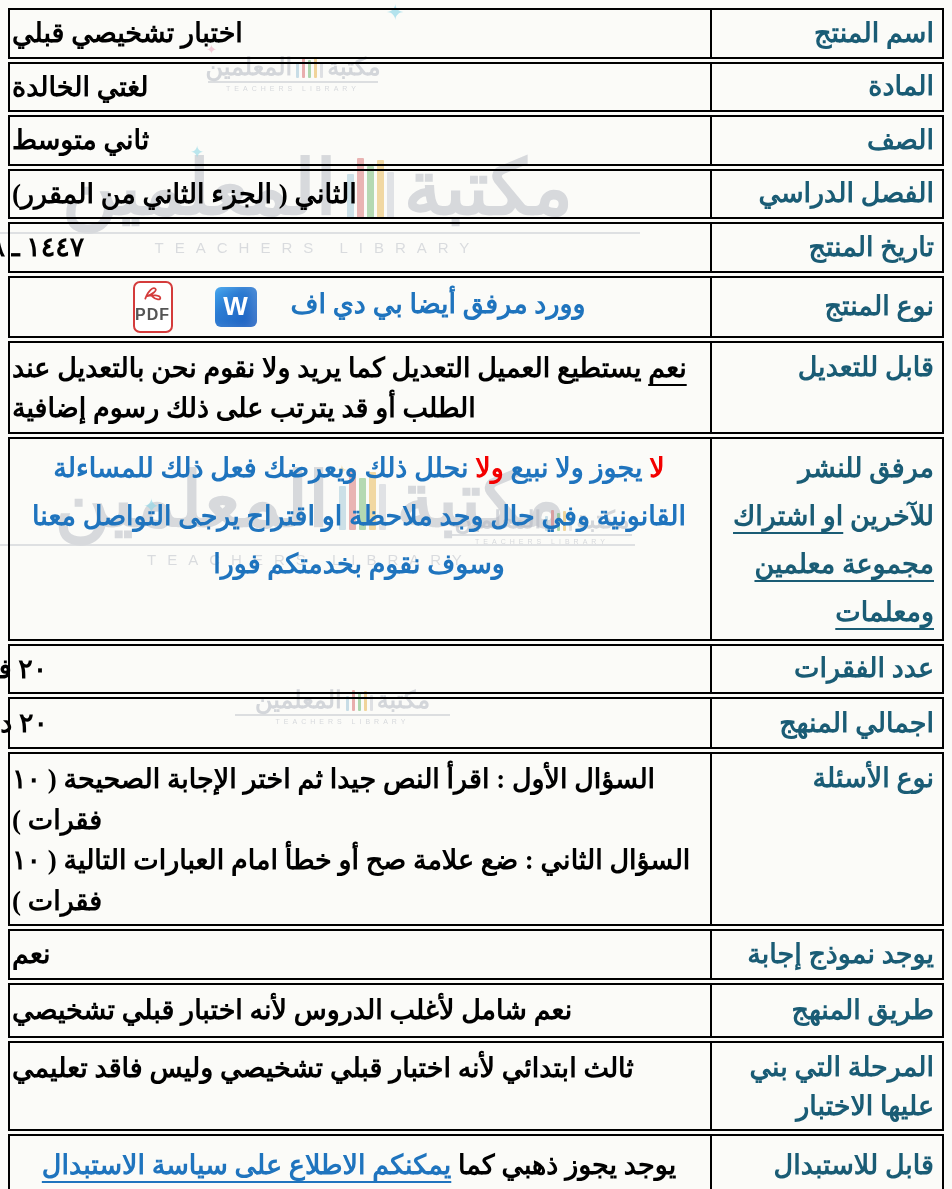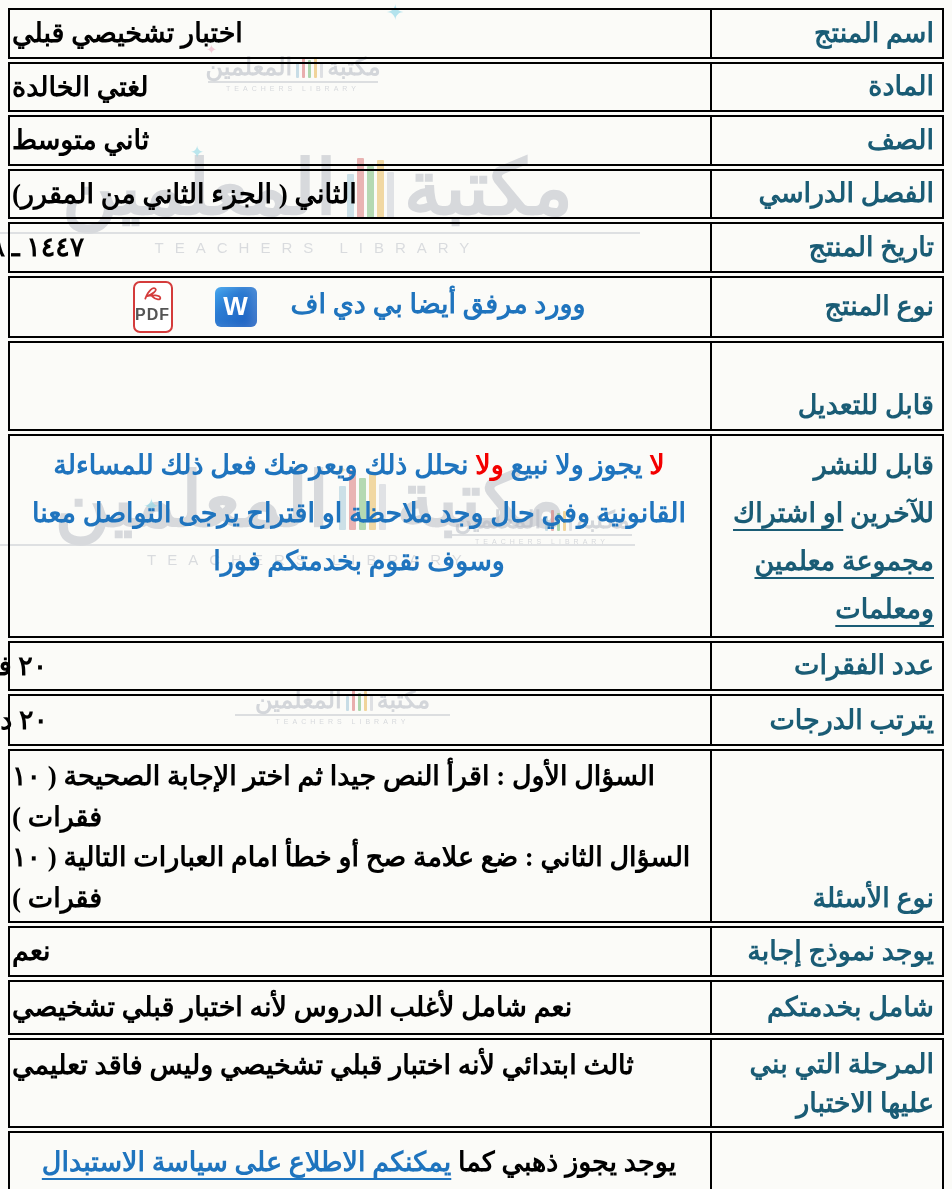--- a/index.html
+++ b/index.html
@@ -12,21 +12,21 @@
   }
   
   .tbl{position:absolute;top:8px;right:8px;width:936px;display:flex;flex-direction:column;gap:3px;z-index:2;}
   .row{display:grid;grid-template-columns:232px 1fr;border:2px solid #000;background:transparent;}
   .lbl{
     border-inline-end:2px solid #000;
     color:var(--teal,#1a5c75);font-weight:bold;font-size:27px;line-height:1.45;
     padding:3px 8px 3px 4px;white-space:pre-line;
     display:flex;flex-direction:column;justify-content:center;
   }
-  .row.tall .lbl{justify-content:flex-end;padding-top:5px;}
+  .row.tall .lbl{justify-content:flex-start;padding-top:5px;}
   .val{
     font-weight:bold;font-size:27px;color:#000;line-height:1.5;
     padding:3px 10px 3px 8px;white-space:pre-line;
     display:flex;flex-direction:column;justify-content:center;
   }
   .row.tall .val{justify-content:flex-start;padding-top:5px;}
   .val .line{width:100%;}
   .val.a-right .line{text-align:left;}
   .val.a-center .line{text-align:center;}
   .c-blue{color:var(--blue,#1f74be);}
@@ -170,47 +170,48 @@
         <div class="val a-right"><div class="line" style="padding-left: 0px; padding-right: 100px;"><span>١٤٤٧ ـ  ١٤٤٨ هـ</span></div></div>
       </div>
       <div class="row" style="min-height: 45px;">
         <div class="lbl"><div class="line"><span>نوع المنتج</span></div></div>
         <div class="val a-center"><div class="line"><span class="c-blue">وورد مرفق أيضا بي دي اف</span><span class="file-icons"><span class="word-icon">W</span><span class="pdf-icon"><svg width="20" height="16" viewBox="0 0 26 20">
                   <path d="M3 16 C7 5 13 1 16 3 C19 5 12 11 4 13 C13 10.5 22 12 22.5 15 C23 18 17 18 12 13" fill="none" stroke="#d43b3b" stroke-width="2.3" stroke-linecap="round"></path>
                 </svg><span class="pdf-label">PDF</span></span></span></div></div>
       </div>
       <div class="row tall" style="min-height: 86px;">
         <div class="lbl"><div class="line"><span>قابل للتعديل</span></div></div>
+        <div class="val a-right"><div class="line" style="padding-left: 0px; padding-right: 6px;"><span class="u">نعم</span><span> يستطيع العميل التعديل كما يريد  ولا نقوم نحن  بالتعديل عند الطلب أو قد يترتب على ذلك رسوم إضافية</span></div></div>
       </div>
       <div class="row tall r8" style="min-height: 150px;">
-        <div class="lbl"><div class="line"><span>قابل للنشر
+        <div class="lbl"><div class="line"><span>مرفق للنشر
 للآخرين </span><span class="u">او اشتراك
 مجموعة معلمين
 ومعلمات</span></div></div>
         <div class="val a-center"><div class="line"><span class="c-red">لا</span><span class="c-blue"> يجوز ولا نبيع </span><span class="c-red">ولا</span><span class="c-blue"> نحلل ذلك ويعرضك فعل ذلك للمساءلة القانونية وفي حال وجد ملاحظة او اقتراح يرجى التواصل معنا وسوف نقوم بخدمتكم فورا</span></div></div>
       </div>
       <div class="row" style="min-height: 43px;">
         <div class="lbl"><div class="line"><span>عدد الفقرات</span></div></div>
         <div class="val a-right"><div class="line" style="padding-left: 0px; padding-right: 62px;"><span>٢٠ فقرة</span></div></div>
       </div>
       <div class="row" style="min-height: 48px;">
-        <div class="lbl"><div class="line"><span>يترتب الدرجات</span></div></div>
+        <div class="lbl"><div class="line"><span>اجمالي المنهج</span></div></div>
         <div class="val a-right"><div class="line" style="padding-left: 0px; padding-right: 62px;"><span>٢٠ درجة</span></div></div>
       </div>
       <div class="row tall" style="min-height: 158px;">
         <div class="lbl"><div class="line"><span>نوع الأسئلة</span></div></div>
         <div class="val a-right"><div class="line" style="padding-left: 0px; padding-right: 6px;"><span>السؤال الأول : اقرأ النص جيدا ثم اختر الإجابة الصحيحة ( ١٠ فقرات )
 السؤال الثاني : ضع علامة صح أو خطأ امام العبارات التالية ( ١٠ فقرات )</span></div></div>
       </div>
       <div class="row" style="min-height: 40px;">
         <div class="lbl"><div class="line"><span>يوجد نموذج إجابة</span></div></div>
         <div class="val a-right"><div class="line" style="padding-left: 0px; padding-right: 6px;"><span>نعم</span></div></div>
       </div>
       <div class="row" style="min-height: 51px;">
-        <div class="lbl"><div class="line"><span>شامل  بخدمتكم</span></div></div>
+        <div class="lbl"><div class="line"><span>طريق  المنهج</span></div></div>
         <div class="val a-right"><div class="line" style="padding-left: 0px; padding-right: 6px;"><span>نعم شامل لأغلب الدروس  لأنه اختبار قبلي تشخيصي</span></div></div>
       </div>
       <div class="row tall" style="min-height: 72px;">
         <div class="lbl"><div class="line"><span>المرحلة التي بني
 عليها الاختبار</span></div></div>
         <div class="val a-right"><div class="line" style="padding-left: 0px; padding-right: 6px;"><span>ثالث ابتدائي لأنه اختبار قبلي تشخيصي وليس فاقد تعليمي</span></div></div>
       </div>
       <div class="row tall r15" style="min-height: 153px;">
         <div class="lbl"><div class="line"><span>قابل للاستبدال
 والاسترجاع</span></div></div>

